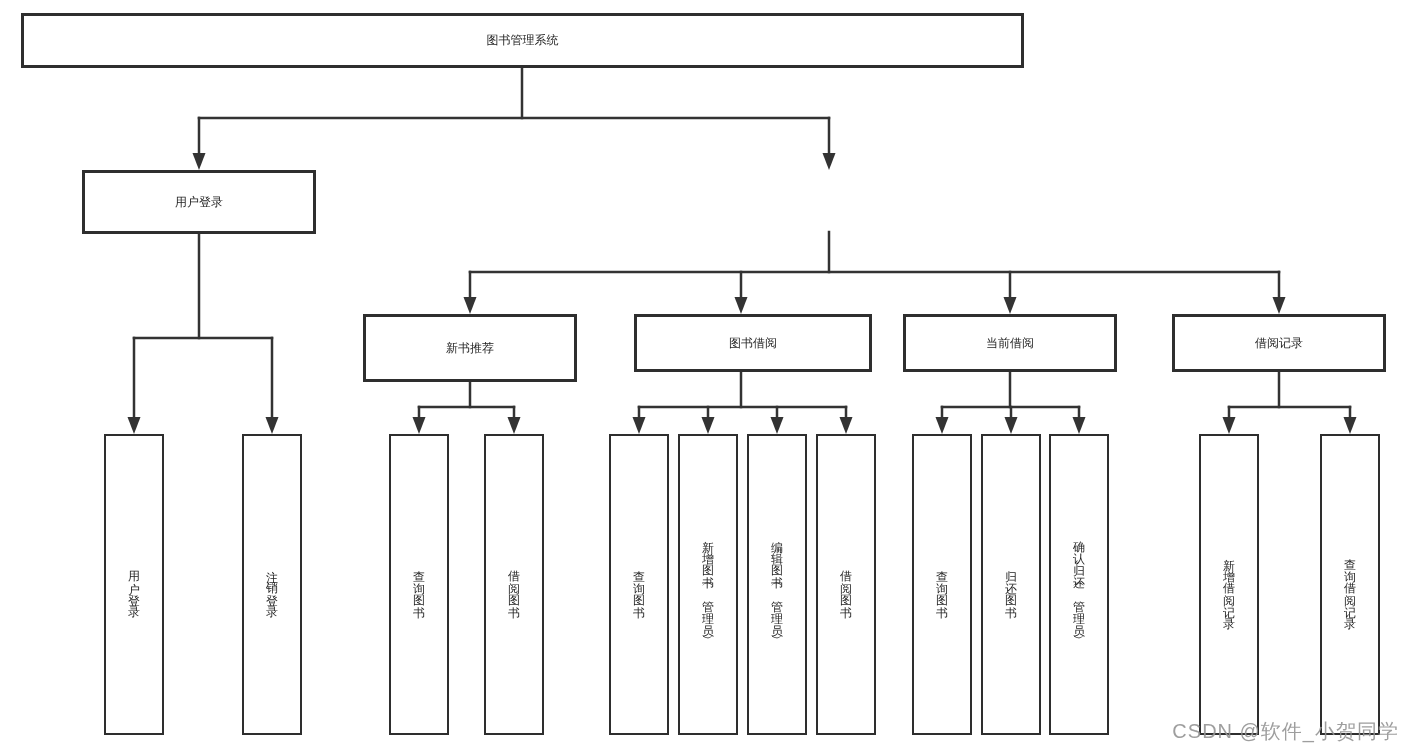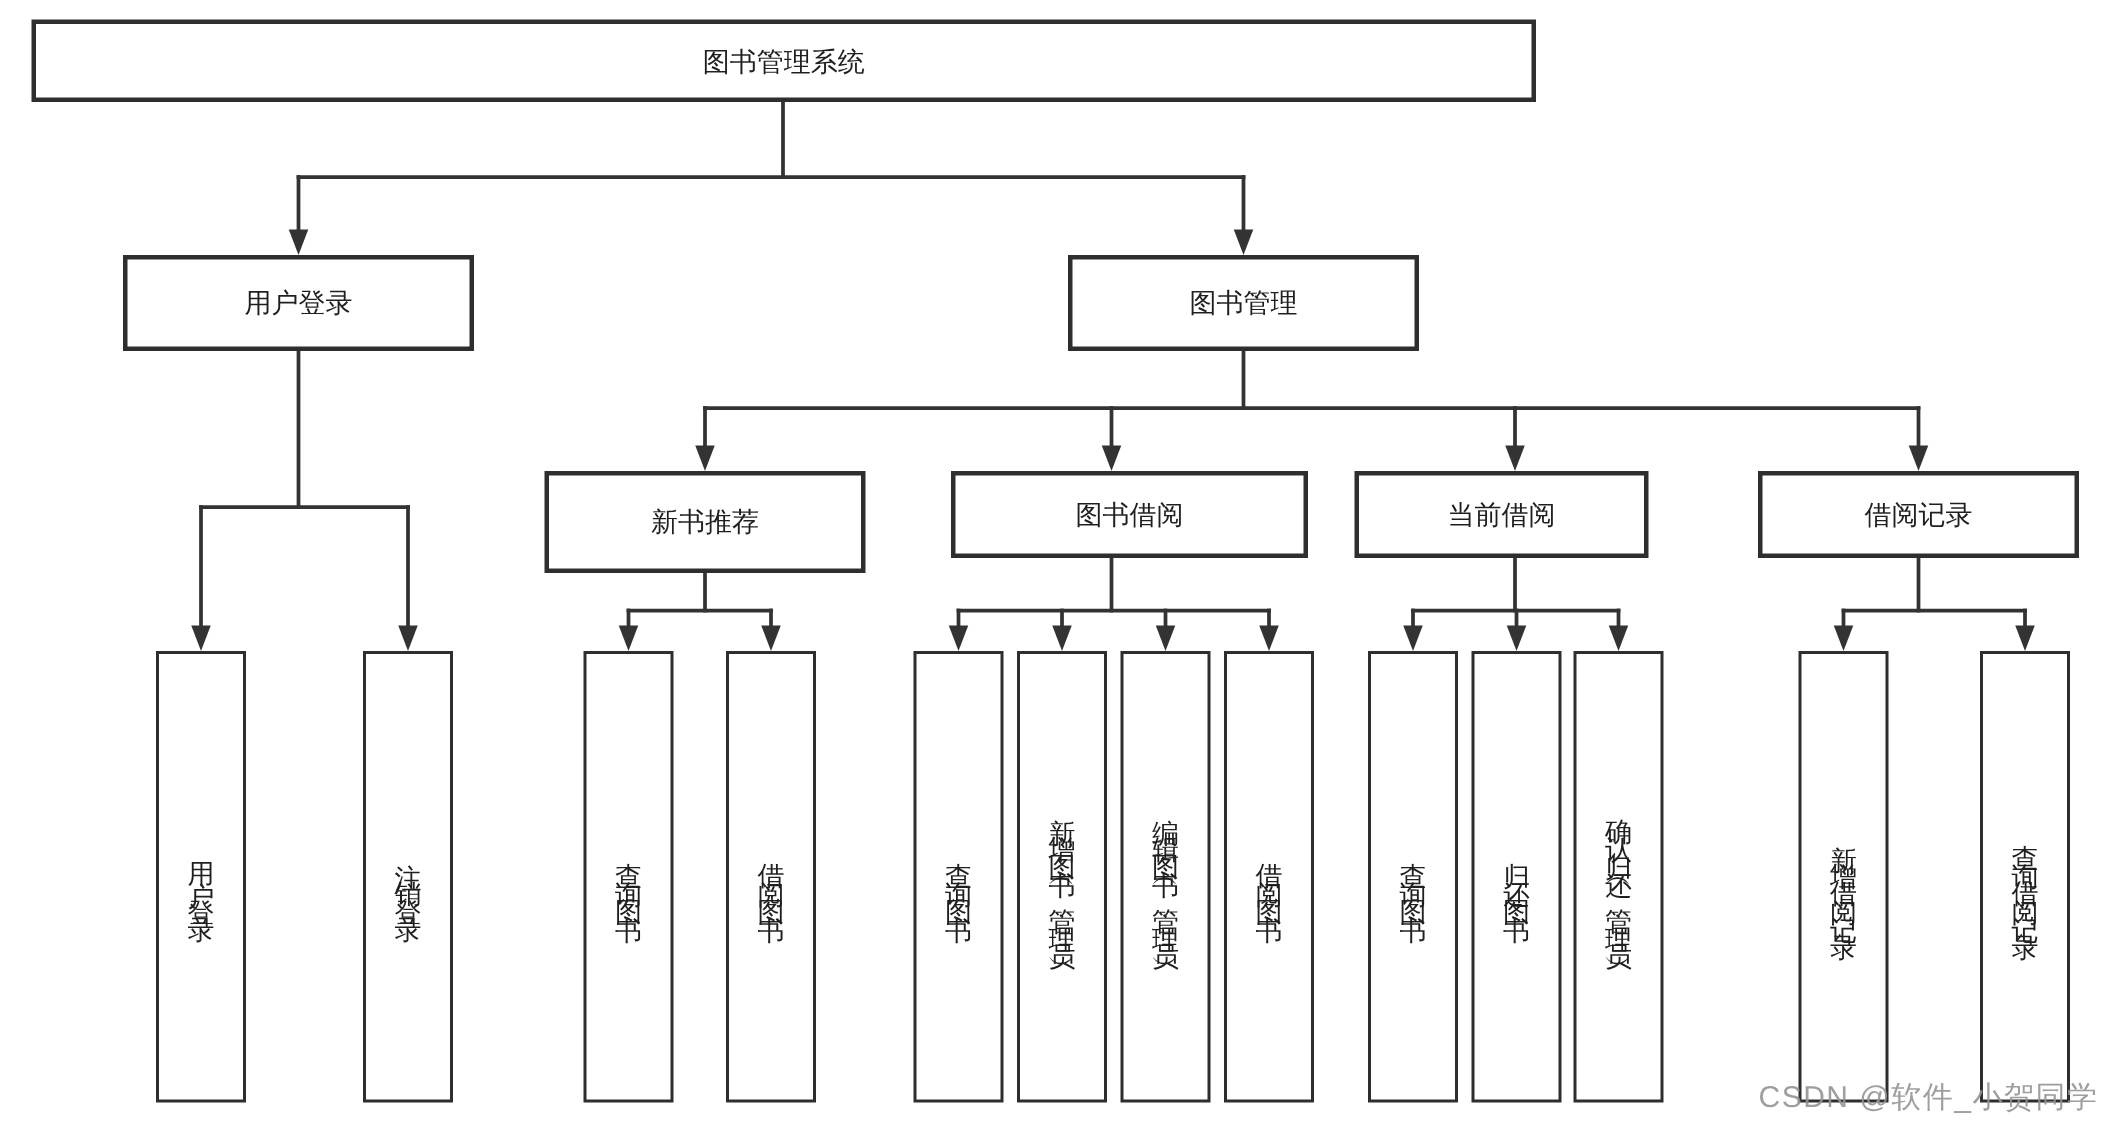--- a/index.html
+++ b/index.html
@@ -11,21 +11,21 @@
     overflow:hidden;
   }
   .connectors{position:absolute;left:0;top:0;width:1405px;height:747px;}
   .box{
     position:absolute;
     box-sizing:border-box;
     background:#ffffff;
     border:3px solid #2e2e2e;
     display:flex;align-items:center;justify-content:center;
     color:#1f1f1f;
-    font-size:18px;
+    font-size:12px;
     text-align:center;
     z-index:2;
   }
   .leaf{border-width:2.5px;}
   .leaf .vtxt{
     writing-mode:vertical-rl;
     text-orientation:mixed;
     letter-spacing:12px;
     line-height:1;
     white-space:nowrap;
@@ -113,31 +113,28 @@
     </g>
   </svg>
 
   <div class="box" style="left:21px;top:13px;width:1003px;height:55px">
     <span>图书管理系统</span>
   </div>
 
   <div class="box" style="left:82px;top:170px;width:234px;height:64px">
     <span>用户登录</span>
   </div>
-  <div class="box" style="left:712px;top:170px;width:234px;height:64px">
-    <span>图书管理</span>
-  </div>
 
   <div class="box" style="left:363px;top:314px;width:214px;height:68px">
     <span>新书推荐</span>
   </div>
   <div class="box" style="left:634px;top:314px;width:238px;height:58px">
     <span>图书借阅</span>
   </div>
-  <div class="box" style="left:903px;top:314px;width:196px;height:58px">
+  <div class="box" style="left:903px;top:314px;width:214px;height:58px">
     <span>当前借阅</span>
   </div>
   <div class="box" style="left:1172px;top:314px;width:214px;height:58px">
     <span>借阅记录</span>
   </div>
 
   <div class="box leaf" style="left:104px;top:434px;width:60px;height:301px">
     <span class="vtxt">用户登录</span>
   </div>
   <div class="box leaf" style="left:242px;top:434px;width:60px;height:301px">

